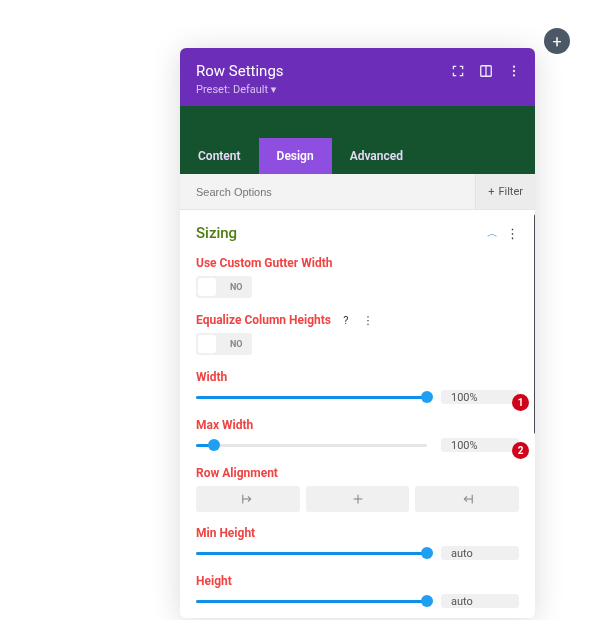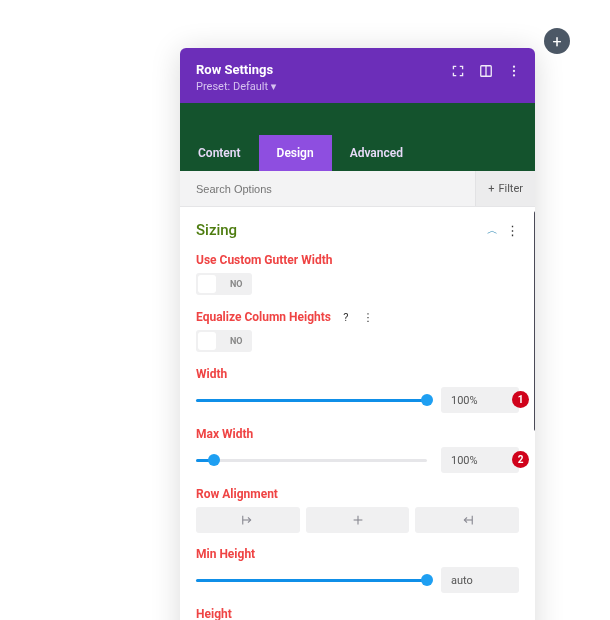--- a/index.html
+++ b/index.html
@@ -40,22 +40,22 @@
     flex-direction: column;
     background: #fff;
   }
   .header {
     background: #6C2EB9;
     color: #fff;
     padding: 14px 16px 10px 16px;
     position: relative;
   }
   .header-title {
-    font-size: 13px;
-    font-weight: 700;
+    font-size: 15px;
+    font-weight: 400;
     margin-bottom: 3px;
   }
   .header-preset {
     font-size: 11px;
     color: #d6c2ef;
   }
   .header-icons {
     position: absolute;
     right: 14px;
     top: 16px;
@@ -224,21 +224,21 @@
     position: absolute;
     top: 50%;
     width: 12px; height: 12px;
     border-radius: 50%;
     background: #1E9FF2;
     transform: translate(-50%, -50%);
     cursor: pointer;
   }
   .value-box {
     width: 78px;
-    height: 26px;
+    height: 14px;
     background: #F0F0F1;
     border-radius: 3px;
     font-size: 11px;
     color: #555;
     display: flex;
     align-items: center;
     padding: 0 10px;
   }
   .badge {
     position: absolute;

